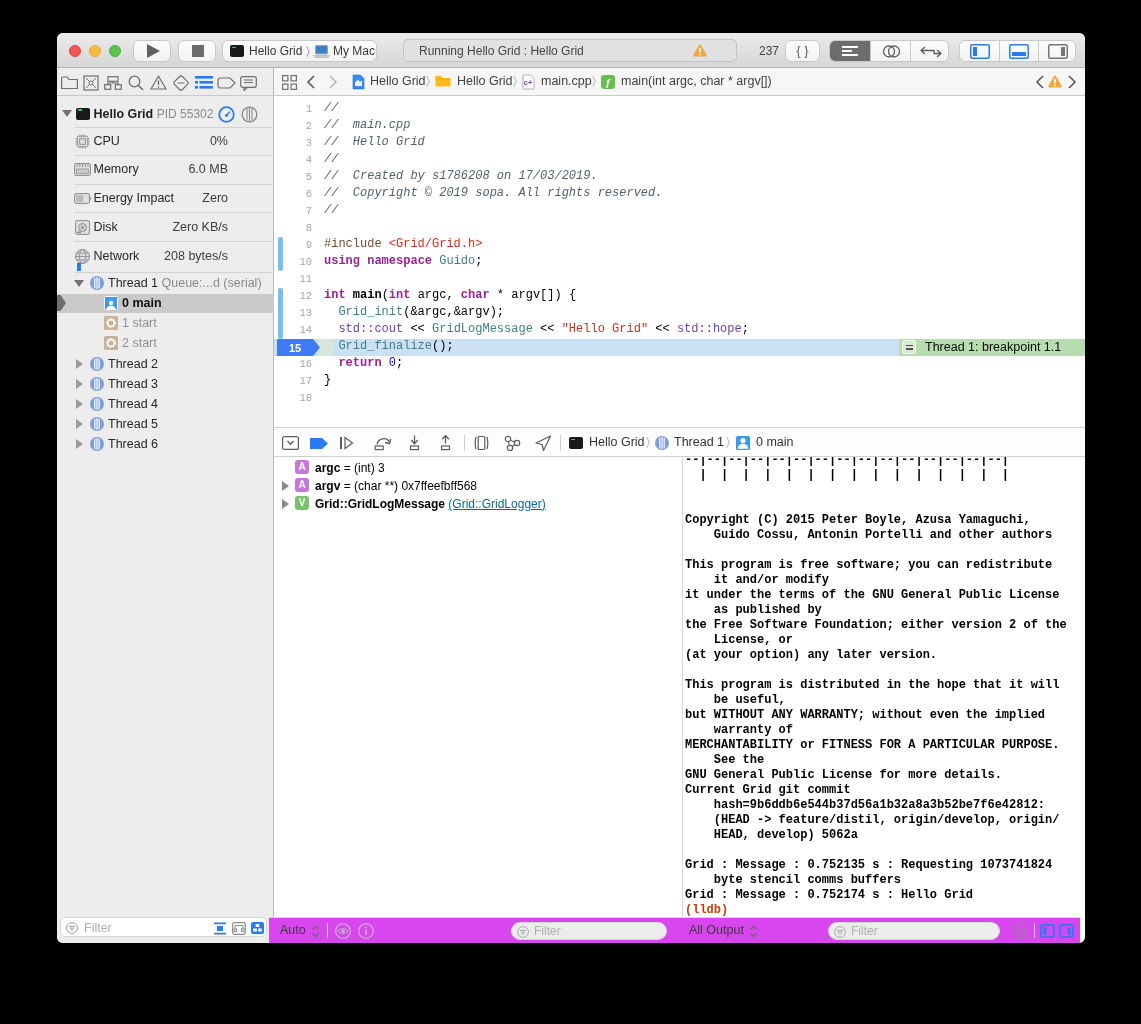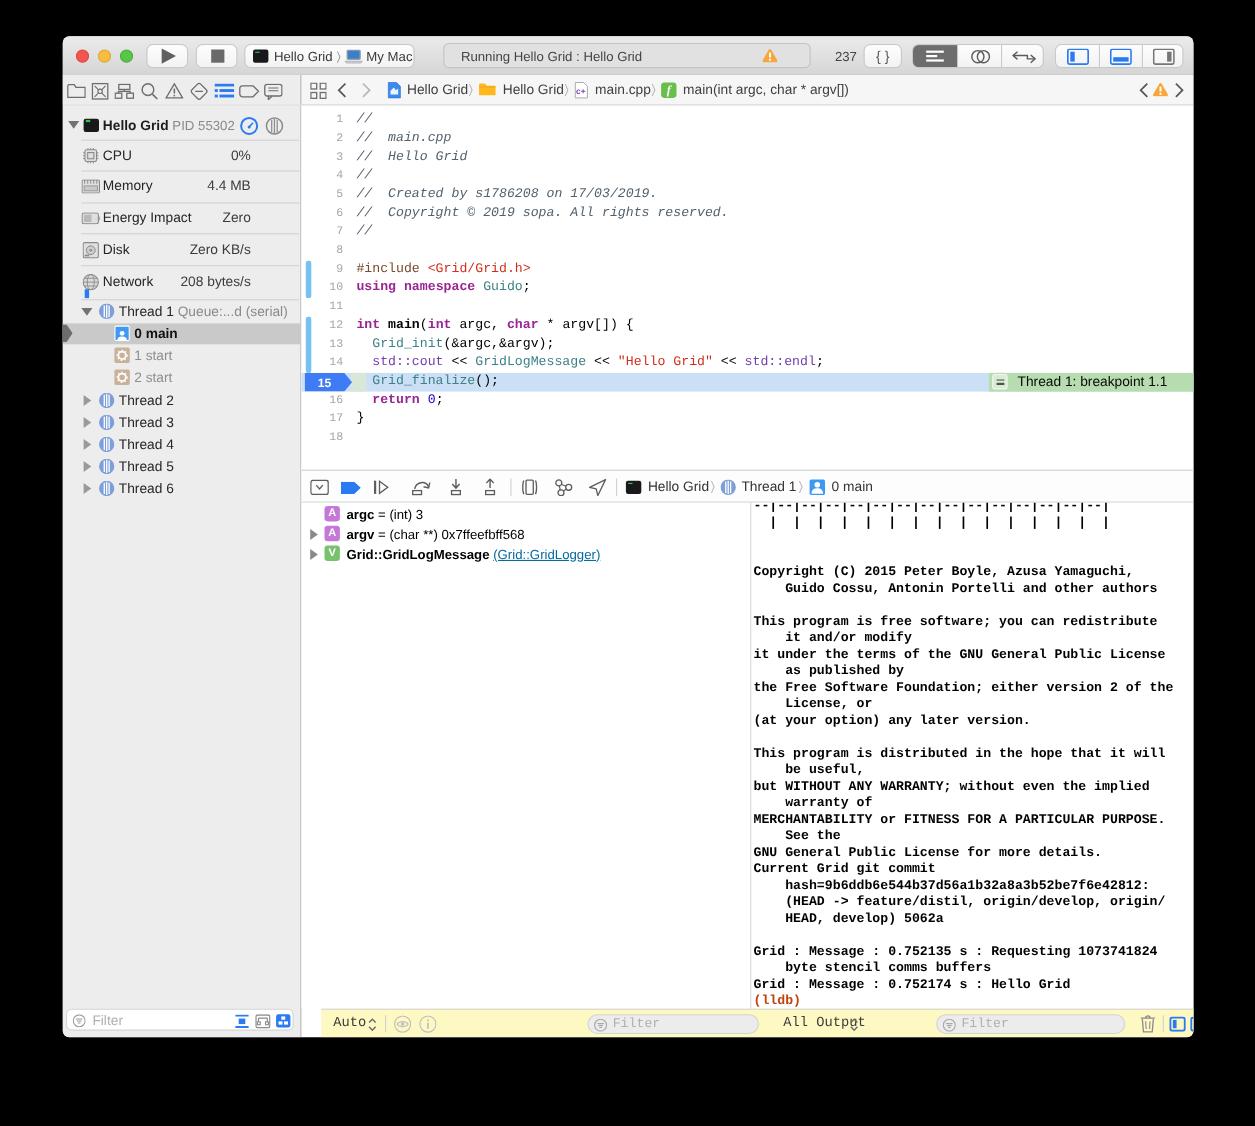--- a/index.html
+++ b/index.html
@@ -47,22 +47,22 @@
   #dbgbar { position:absolute; left:217px; top:394px; width:811px; height:30px; background:#fdfdfd;
             border-top:1px solid #cfcfcf; border-bottom:1px solid #cfcfcf; }
   
   #vars { position:absolute; left:217px; top:424px; width:407px; height:460px; background:#fff;
           font-size:12px; color:#000; }
   #console { position:absolute; left:625px; top:424px; width:403px; height:460px; background:#fff;
              border-left:1px solid #d8d8d8; overflow:hidden; }
   #ctext { position:absolute; left:2px; top:-4px; font-family:"Liberation Mono", monospace;
            font-size:12px; line-height:15px; font-weight:bold; color:#000; white-space:pre; }
   
-  #botbar { position:absolute; left:235px; top:884px; width:811px; height:26px; background:#fef9c3;
-            border-top:1px solid #d5d5d5;font-family:Liberation Mono, monospace; }
+  #botbar { position:absolute; left:212px; top:884px; width:811px; height:26px; background:#d946ef;
+            border-top:1px solid #d5d5d5; }
   .pill { position:absolute; height:18px; background:#ececec; border:1px solid #d4d4d4; border-radius:9px;
           color:#b0b0b0; font-size:12px; }
 </style>
 </head>
 <body>
 <div id="win">
 
   <div id="titlebar">
     <div class="tl" style="left:12px; background:#f0564f; border:0.5px solid #e14640;"></div>
     <div class="tl" style="left:32px; background:#f6bd3e; border:0.5px solid #e0a835;"></div>
@@ -259,21 +259,21 @@
         <span class="sval">0%</span>
     </div>
     <div class="sep" style="top:59px;"></div>
     <div class="srow" style="top:63.4px;">
       <svg class="abs" style="left:17px; top:4px;" width="17" height="13" viewBox="0 0 17 13">
         <rect x="0.6" y="0.6" width="15.8" height="11.8" rx="1" fill="#e0e0e0" stroke="#8a8a8a" stroke-width="1"></rect>
         <path d="M3,0.6 L3,4 M5.75,0.6 L5.75,4 M8.5,0.6 L8.5,4 M11.25,0.6 L11.25,4 M14,0.6 L14,4" stroke="#8a8a8a" stroke-width="0.9"></path>
         <rect x="2.5" y="6" width="12" height="4.5" fill="#c9c9c9" stroke="#8a8a8a" stroke-width="0.7"></rect>
       </svg>
       <span style="position:absolute; left:36.5px;text-align:right;">Memory</span>
-        <span class="sval">4.4 MB</span>
+        <span class="sval">6.0 MB</span>
     </div>
     <div class="sep" style="top:87.5px;"></div>
     <div class="srow" style="top:91.6px;">
       <svg class="abs" style="left:17px; top:5px;" width="18" height="11" viewBox="0 0 18 11">
         <rect x="0.6" y="0.6" width="14.8" height="9.8" rx="1.5" fill="#e0e0e0" stroke="#8a8a8a" stroke-width="1"></rect>
         <rect x="2.2" y="2.2" width="7" height="6.6" fill="#b9b9b9"></rect>
         <path d="M16.2,3.5 L16.2,7.5 C17.3,7.2 17.3,3.8 16.2,3.5 Z" fill="#8a8a8a"></path>
       </svg>
       <span style="position:absolute; left:36.5px;">Energy Impact</span>
         <span class="sval">Zero</span>
@@ -451,21 +451,21 @@
 //
 //  Created by s1786208 on 17/03/2019.
 //  Copyright © 2019 sopa. All rights reserved.
 //</span>
 
 <span class="pp">#include</span> <span class="str">&lt;Grid/Grid.h&gt;</span>
 <span class="kw">using</span> <span class="kw">namespace</span> <span class="ty">Guido</span>;
 
 <span class="kw">int</span> <b>main</b>(<span class="kw">int</span> argc, <span class="kw">char</span> * argv[]) {
   <span class="ty">Grid_init</span>(&amp;argc,&amp;argv);
-  <span class="std">std::cout</span> &lt;&lt; <span class="ty">GridLogMessage</span> &lt;&lt; <span class="str">"Hello Grid"</span> &lt;&lt; <span class="std">std::endl</span>;
+  <span class="std">std::cout</span> &lt;&lt; <span class="ty">GridLogMessage</span> &lt;&lt; <span class="str">"Hello Grid"</span> &lt;&lt; <span class="std">std::hope</span>;
   <span class="ty">Grid_finalize</span>();
   <span class="kw">return</span> <span class="num">0</span>;
 }
 </pre>
   </div>
 
   <div id="dbgbar">
     <svg class="abs" style="left:8px; top:8px;" width="17" height="14" viewBox="0 0 17 14">
       <rect x="0.6" y="0.6" width="15.8" height="12.8" rx="2" fill="none" stroke="#5d5d5d" stroke-width="1.2"></rect>
       <path d="M5.5,5 L8.5,8.5 L11.5,5" fill="none" stroke="#5d5d5d" stroke-width="1.2"></path>

